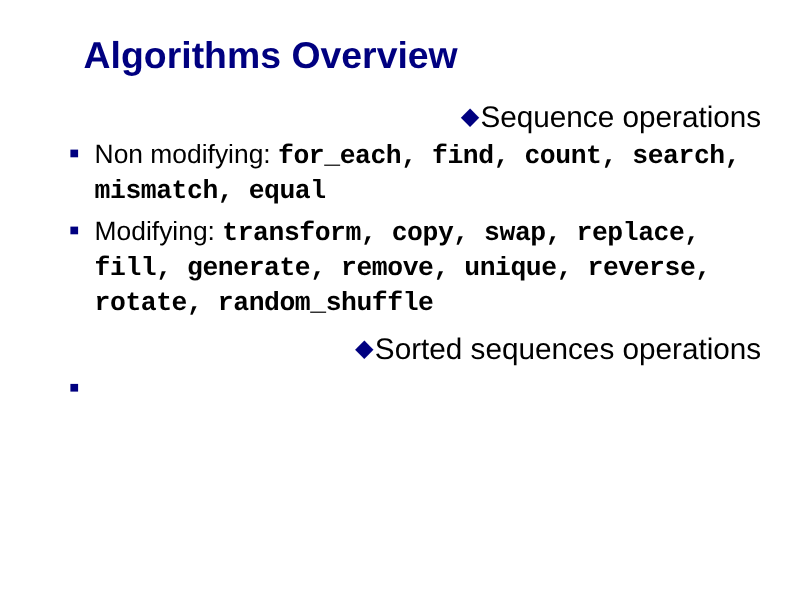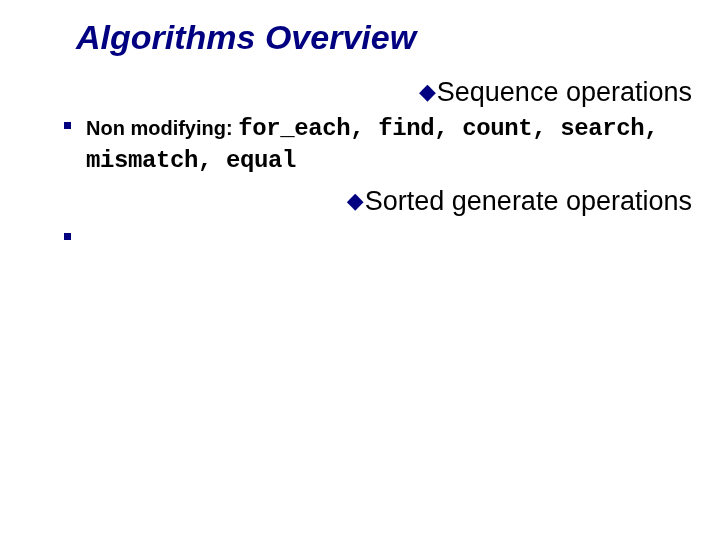--- a/index.html
+++ b/index.html
@@ -11,23 +11,22 @@
     font-family: Arial, Helvetica, sans-serif;
     color: black;
     overflow: hidden;
   }
   .slide {
     padding: 18px 28px 20px 28px;
   }
   .title {
     color: #000080;
     font-weight: bold;
-    font-style: italic;
     font-size: 34px;
-    margin: 0 0 20px 48px;
+    margin: 14px 0 20px 48px;
   }
   .section {
     margin-bottom: 10px;
   }
   .section-head {
     font-size: 27px;
     color: #000000;
     margin-bottom: 4px;
     text-align: right;
   }
@@ -55,42 +54,45 @@
     width: 7px;
     height: 7px;
     background: #000080;
   }
   .mono {
     font-family: "Courier New", Courier, monospace;
     font-weight: bold;
     letter-spacing: -0.4px;
   }
   .body-text {
-    font-size: 20px;
-    font-weight: bold;
+    font-size: 24px;
   }
 </style>
 </head>
 <body>
 
 <div class="slide">
   <div class="title">Algorithms Overview</div>
 
   <div class="section">
     <div class="section-head"><span class="diamond">◆</span><span>Sequence operations</span></div>
     <div class="items">
       <div class="item">
         <span class="bullet"></span>
         <span class="body-text">Non modifying: </span><span class="mono">for_each, find, count, search, mismatch, equal</span>
       </div>
+      <div class="item">
+        <span class="bullet"></span>
+        <span class="body-text">Modifying: </span><span class="mono">transform, copy, swap, replace, fill, generate, remove, unique, reverse, rotate, random_shuffle</span>
+      </div>
     </div>
   </div>
 
   <div class="section">
-    <div class="section-head"><span class="diamond">◆</span><span>Sorted generate operations</span></div>
+    <div class="section-head"><span class="diamond">◆</span><span>Sorted sequences operations</span></div>
     <div class="items">
       <div class="item">
         <span class="bullet"></span>
         <span class="body-text"></span>
       </div>
     </div>
   </div>
 </div>
 
 </body></html>

